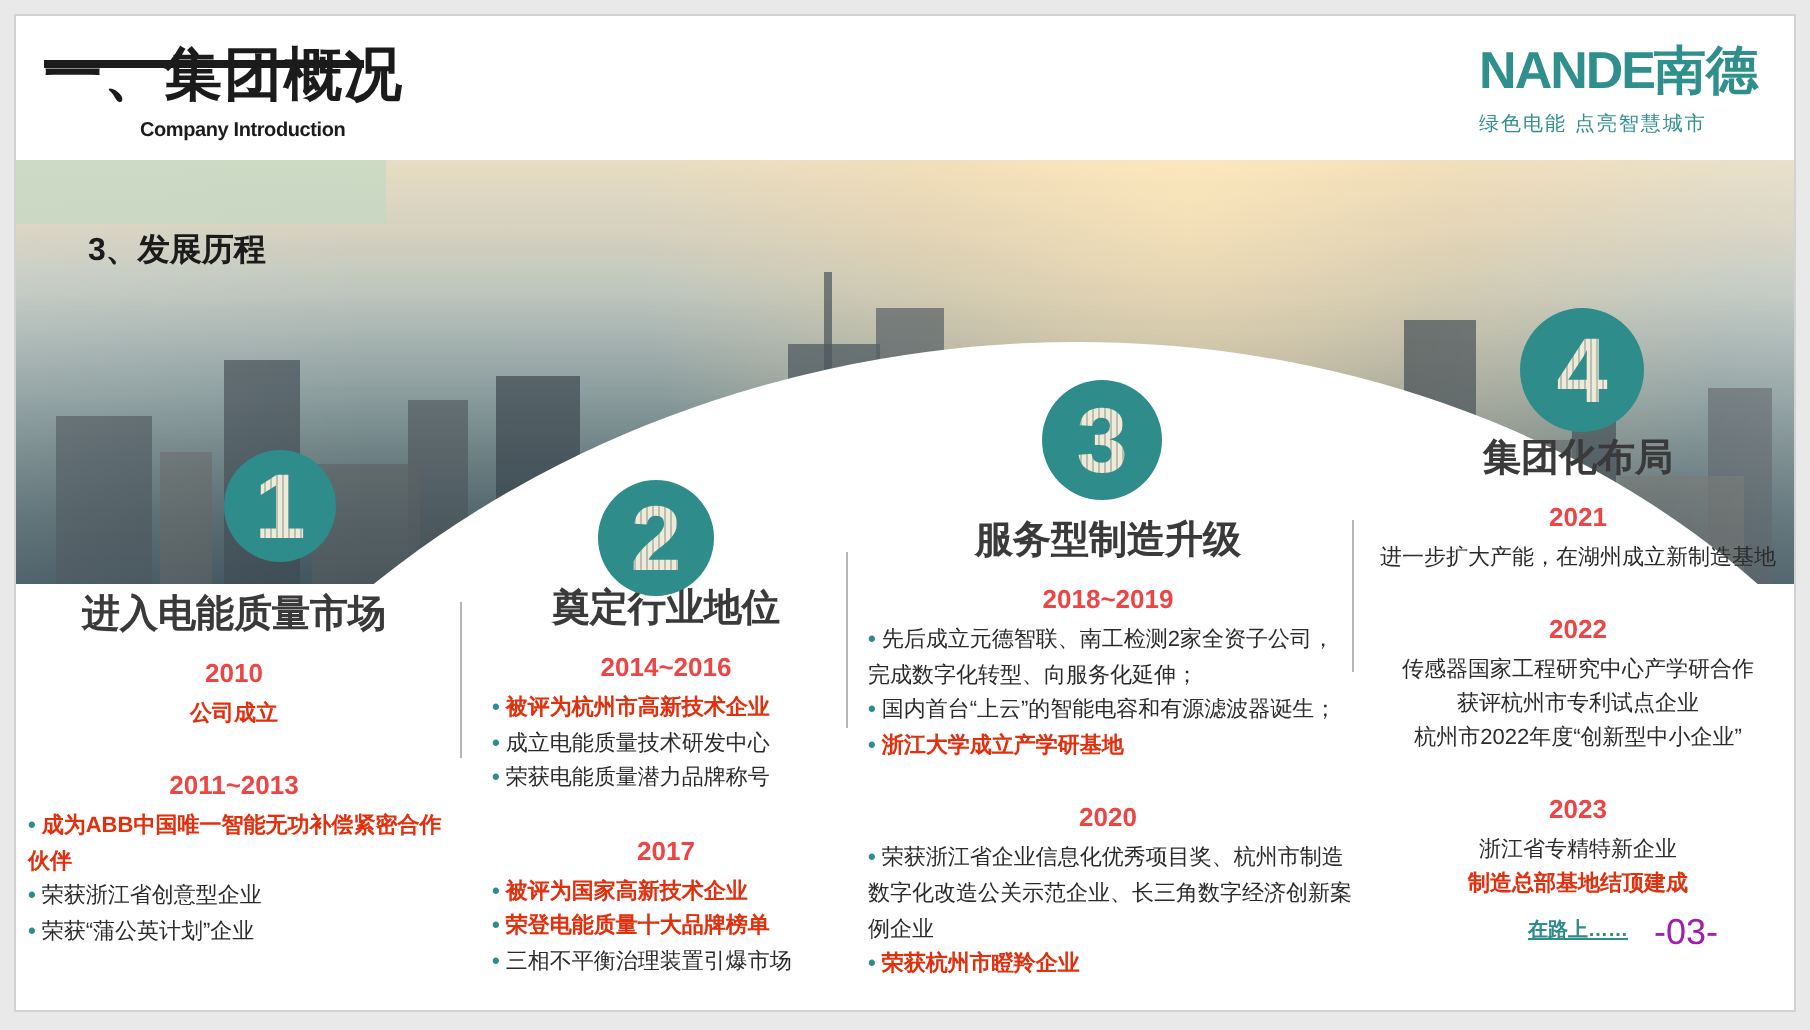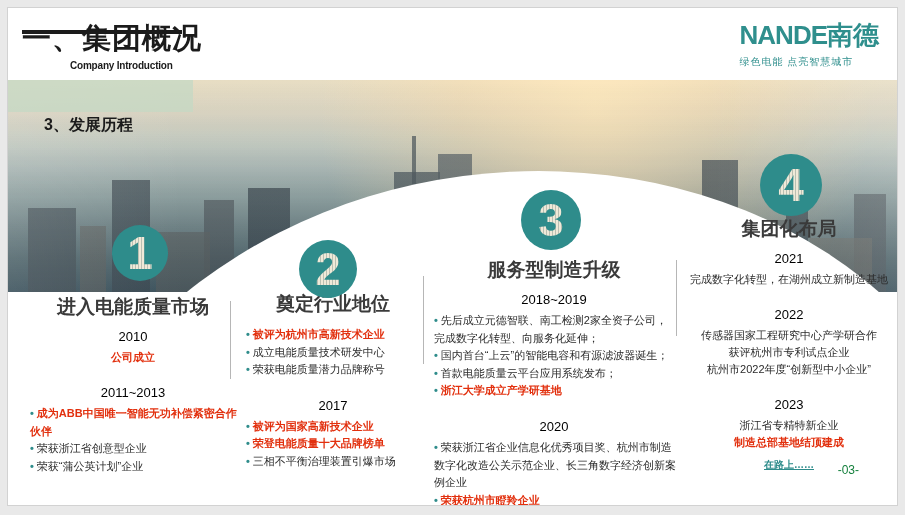--- a/index.html
+++ b/index.html
@@ -85,32 +85,32 @@
 
   
   .col{position:absolute;z-index:20;text-align:center;}
   .badge{position:absolute;border-radius:50%;background:#2e8c8b;z-index:25;
          display:flex;align-items:center;justify-content:center;}
   .badge .num{font-size:46px;font-weight:bold;line-height:1;
      background-image:repeating-linear-gradient(90deg,#efe9d8 0px,#efe9d8 2px,#b9bfb2 2px,#b9bfb2 3px);
      -webkit-background-clip:text;background-clip:text;color:transparent;
      -webkit-text-fill-color:transparent;}
   .col-head{font-size:19px;font-weight:bold;color:#3a3a3a;margin-bottom:9px;}
-  .yr{font-size:13px;font-weight:normal;color:#000000;margin:8px 0 5px;}
+  .yr{font-size:13px;font-weight:bold;color:#ef4444;margin:8px 0 5px;}
   .line{font-size:11px;color:#2b2b2b;line-height:1.55;}
   .line.red{color:#e2300e;font-weight:bold;}
   .bul{text-align:left;font-size:11px;color:#2b2b2b;line-height:1.6;padding-left:2px;}
   .bul.red{color:#e2300e;font-weight:bold;}
   .bul .dot{color:#2e8c8b;font-weight:bold;margin-right:3px;}
   .gap{height:11px;}
   .onroad{font-size:10px;font-weight:bold;color:#2e8c8b;text-decoration:underline;margin-top:7px;}
 
   .divider{position:absolute;width:1px;background:#b6b6b6;z-index:22;}
 
-  #page-num{position:absolute;right:38px;bottom:28px;font-size:12px;color:#15803d;z-index:35;}
+  #page-num{position:absolute;right:38px;bottom:28px;font-size:18px;color:#a21caf;z-index:35;}
 </style>
 </head>
 <body>
 
 <div id="slide">
 
   <div id="photo-band">
     <div id="photo"></div>
     <div id="buildings"></div>
     <div id="photo-fade"></div>
@@ -143,57 +143,57 @@
     <span class="num">3</span>
   </div>
   <div class="badge" style="left:752px;top:146px;width:62px;height:62px;">
     <span class="num">4</span>
   </div>
 
   <div class="divider" style="left:222px;top:293px;height:78px;"></div>
   <div class="divider" style="left:415px;top:268px;height:88px;"></div>
   <div class="divider" style="left:668px;top:252px;height:76px;"></div>
 
-  <div class="col" style="left:20px;top:286px;width:210px;">
+  <div class="col" style="left:4px;top:286px;width:210px;">
       <div class="col-head">进入电能质量市场</div>
       <div class="yr">2010</div>
       <div class="line red">公司成立</div>
       <div class="gap"></div>
       <div class="yr">2011~2013</div>
       <div class="bul red"><span class="dot">•</span>成为ABB中国唯一智能无功补偿紧密合作伙伴</div>
       <div class="bul"><span class="dot">•</span>荣获浙江省创意型企业</div>
       <div class="bul"><span class="dot">•</span>荣获“蒲公英计划”企业</div>
     </div>
   <div class="col" style="left:236px;top:283px;width:178px;">
       <div class="col-head">奠定行业地位</div>
+      <div class="yr">2014~2016</div>
       <div class="bul red"><span class="dot">•</span>被评为杭州市高新技术企业</div>
       <div class="bul"><span class="dot">•</span>成立电能质量技术研发中心</div>
       <div class="bul"><span class="dot">•</span>荣获电能质量潜力品牌称号</div>
       <div class="gap"></div>
       <div class="yr">2017</div>
       <div class="bul red"><span class="dot">•</span>被评为国家高新技术企业</div>
       <div class="bul red"><span class="dot">•</span>荣登电能质量十大品牌榜单</div>
       <div class="bul"><span class="dot">•</span>三相不平衡治理装置引爆市场</div>
     </div>
   <div class="col" style="left:424px;top:249px;width:244px;">
       <div class="col-head">服务型制造升级</div>
       <div class="yr">2018~2019</div>
       <div class="bul"><span class="dot">•</span>先后成立元德智联、南工检测2家全资子公司，完成数字化转型、向服务化延伸；</div>
       <div class="bul"><span class="dot">•</span>国内首台“上云”的智能电容和有源滤波器诞生；</div>
-      <div class="bul"><span class="dot">•</span>首款电能质量云平台应用系统发布；</div>
       <div class="bul red"><span class="dot">•</span>浙江大学成立产学研基地</div>
       <div class="gap"></div>
       <div class="yr">2020</div>
       <div class="bul"><span class="dot">•</span>荣获浙江省企业信息化优秀项目奖、杭州市制造数字化改造公关示范企业、长三角数字经济创新案例企业</div>
       <div class="bul red"><span class="dot">•</span>荣获杭州市瞪羚企业</div>
     </div>
   <div class="col" style="left:676px;top:208px;width:210px;">
       <div class="col-head">集团化布局</div>
       <div class="yr">2021</div>
-      <div class="line">完成数字化转型，在湖州成立新制造基地</div>
+      <div class="line">进一步扩大产能，在湖州成立新制造基地</div>
       <div class="gap"></div>
       <div class="yr">2022</div>
       <div class="line">传感器国家工程研究中心产学研合作</div>
       <div class="line">获评杭州市专利试点企业</div>
       <div class="line">杭州市2022年度“创新型中小企业”</div>
       <div class="gap"></div>
       <div class="yr">2023</div>
       <div class="line">浙江省专精特新企业</div>
       <div class="line red">制造总部基地结顶建成</div>
       <div class="onroad">在路上……</div>

